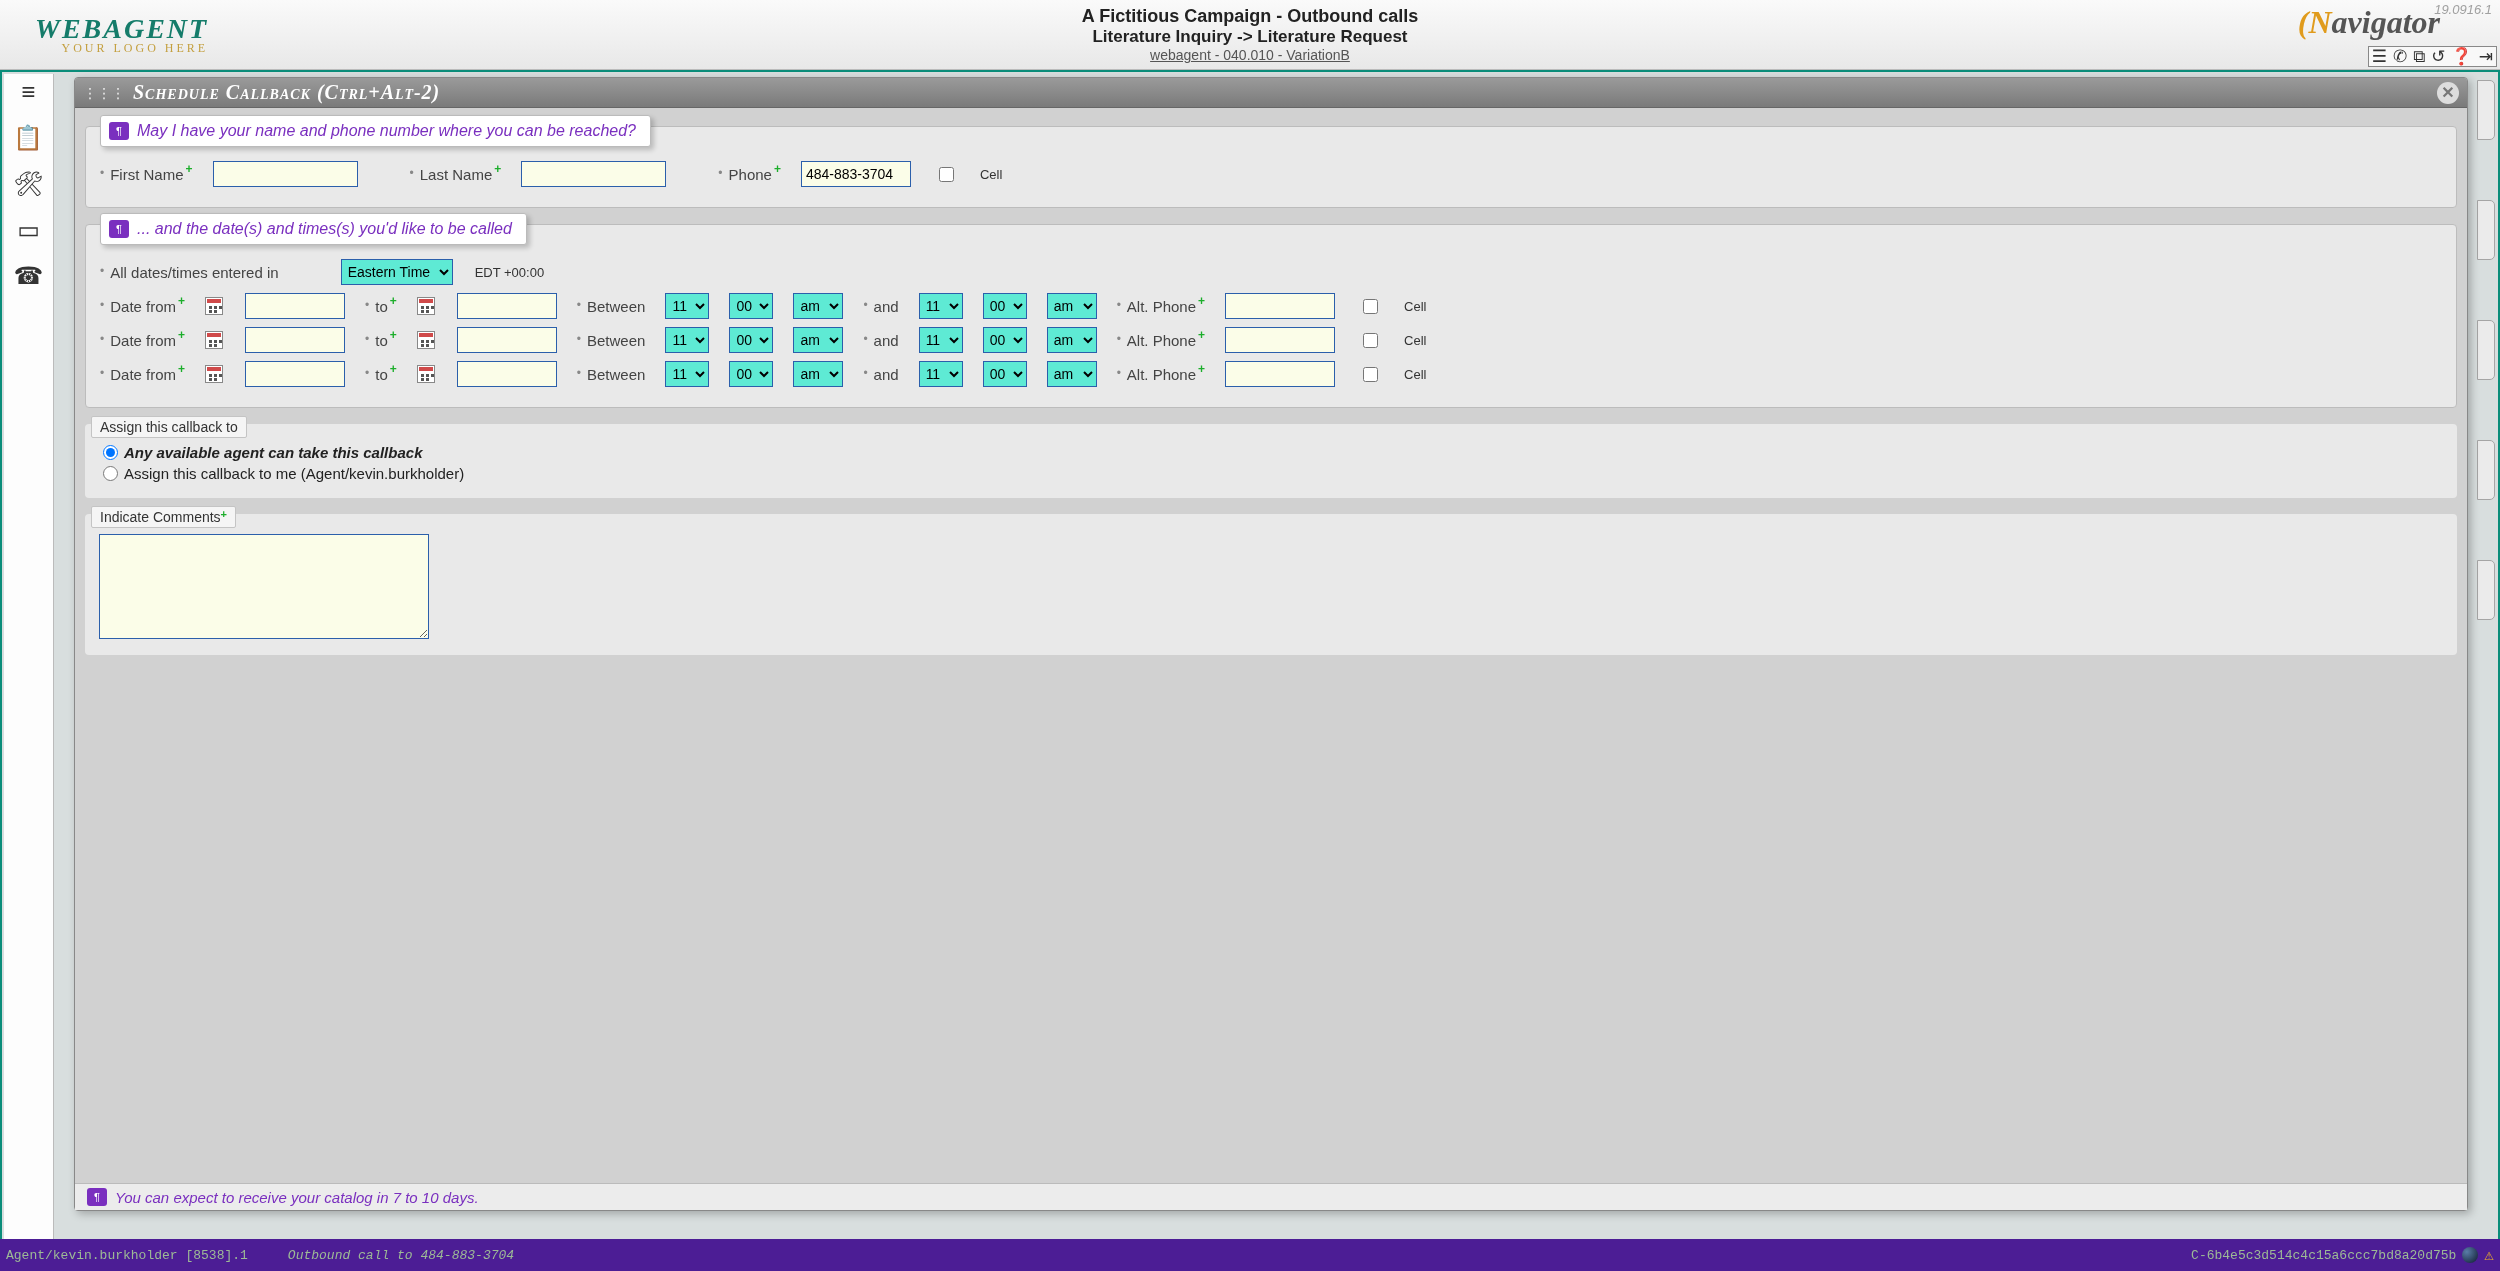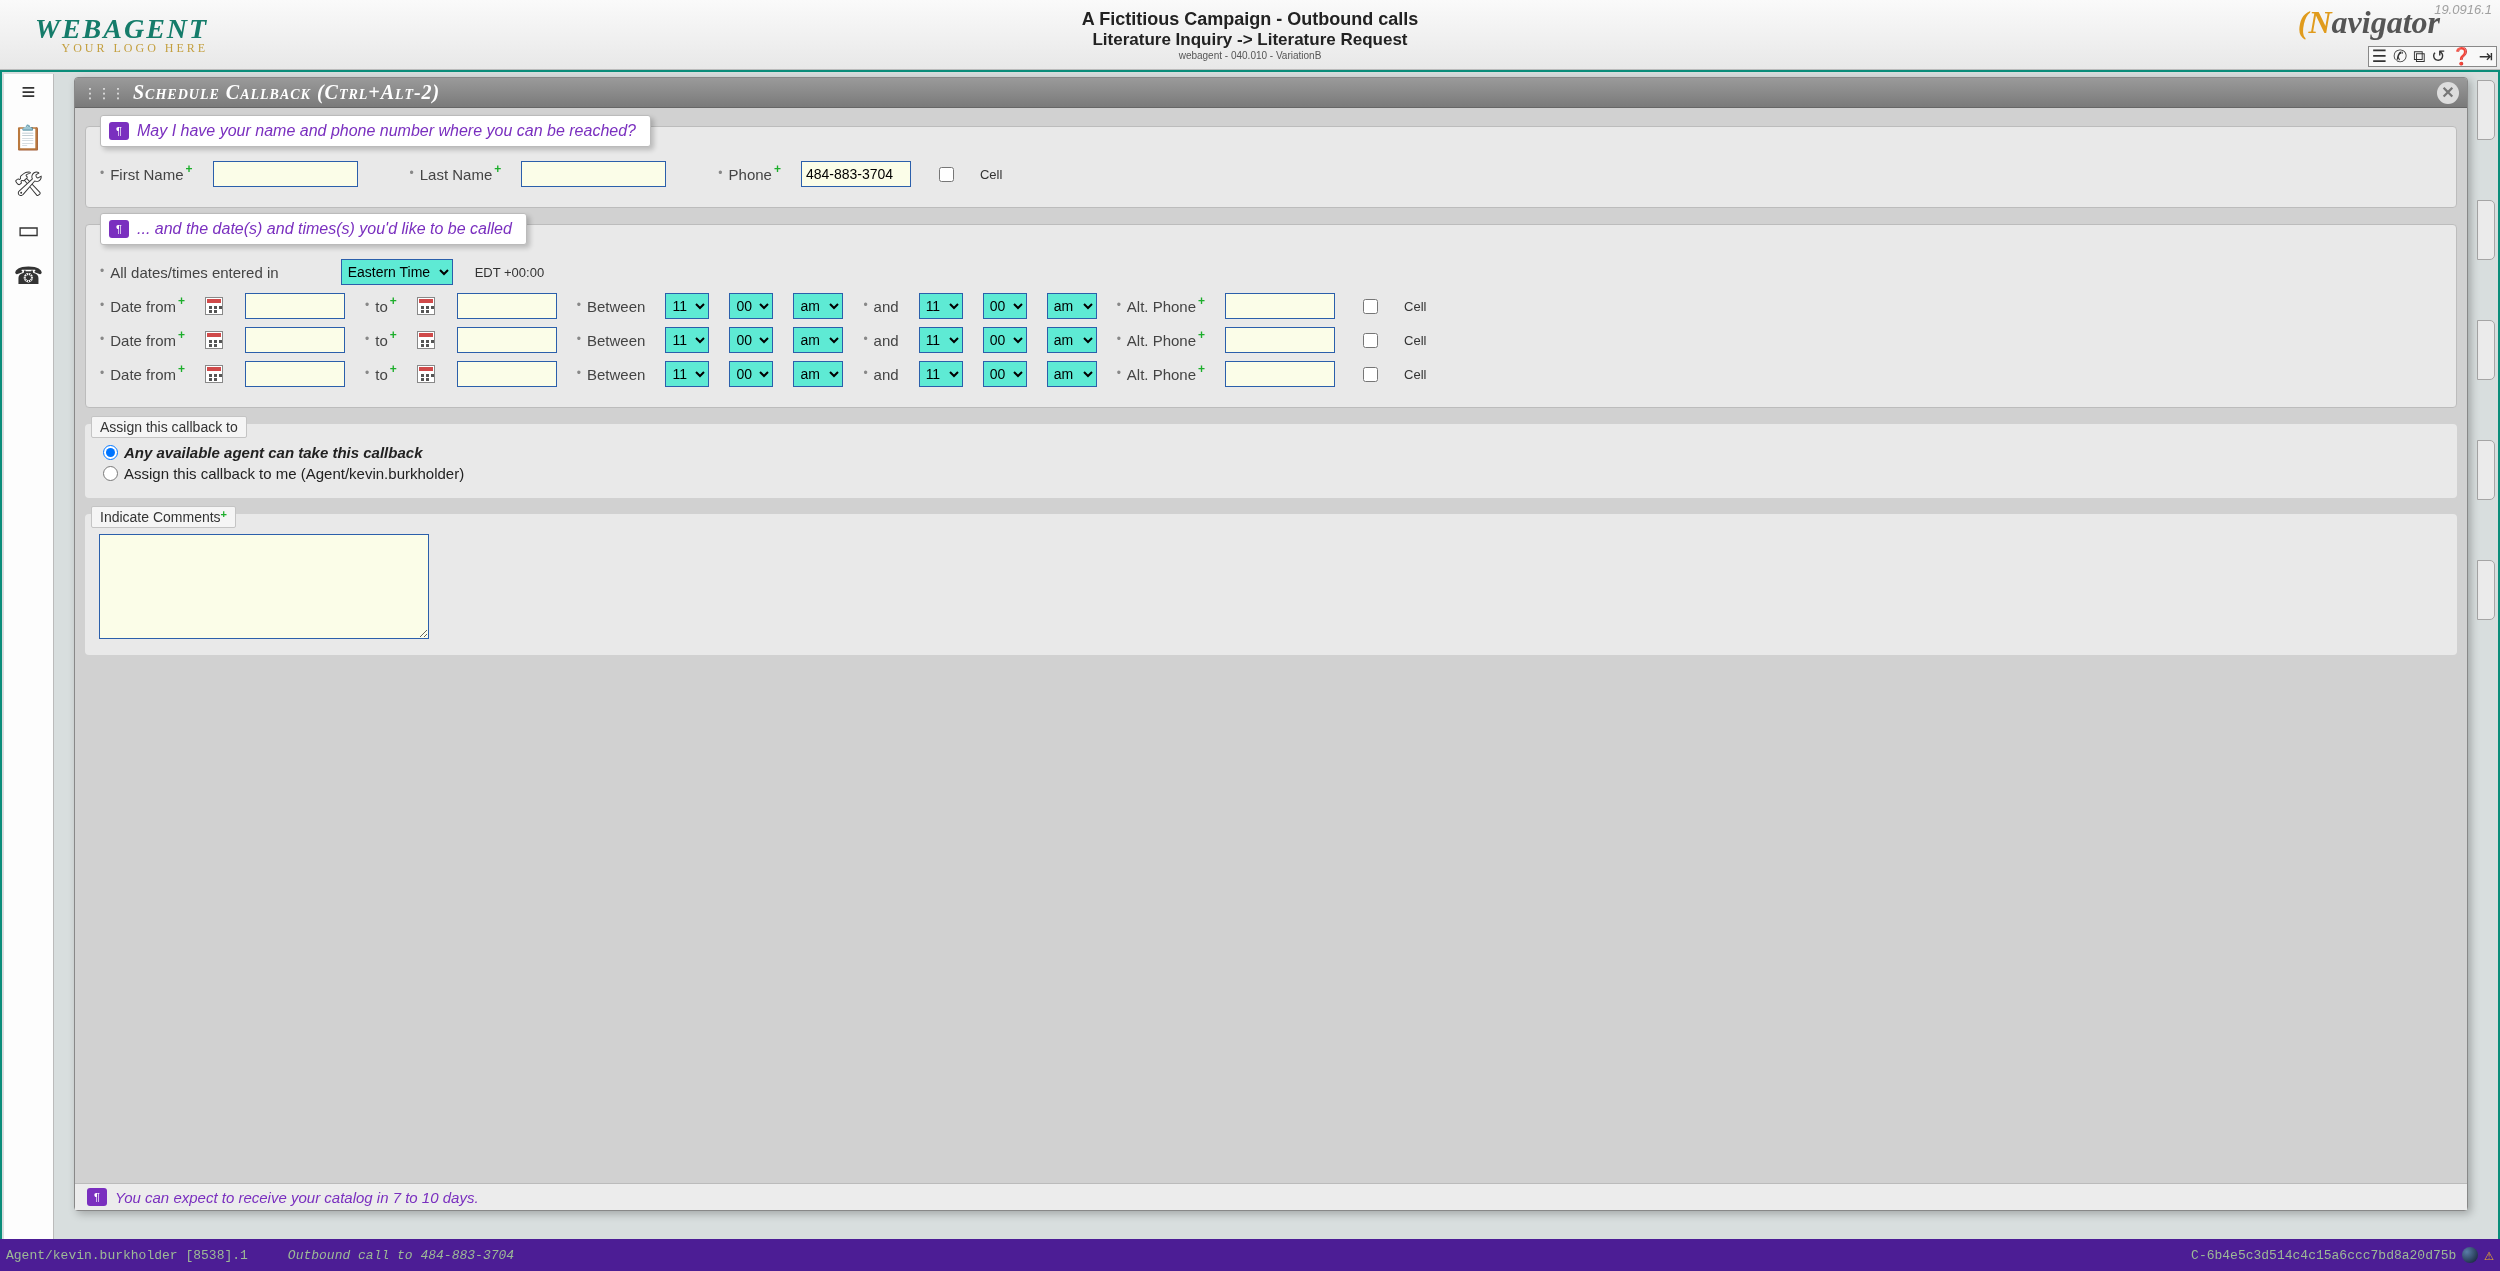--- a/index.html
+++ b/index.html
@@ -39,23 +39,24 @@
     position: absolute;
     left: 50%;
     transform: translateX(-50%);
     text-align: center;
     color: #222;
     font-weight: bold;
   }
   .top-center .line1 { font-size: 18px; }
   .top-center .line2 { font-size: 17px; }
   .top-center .line3 {
-    font-size: 10px;
+    font-size: 14px;
     font-weight: normal;
     color: #555;
+    text-decoration: underline;
     cursor: pointer;
   }
   .version-tag {
     position: absolute;
     top: 2px;
     right: 8px;
     color: #a0a0a0;
     font-style: italic;
     font-size: 13px;
   }

